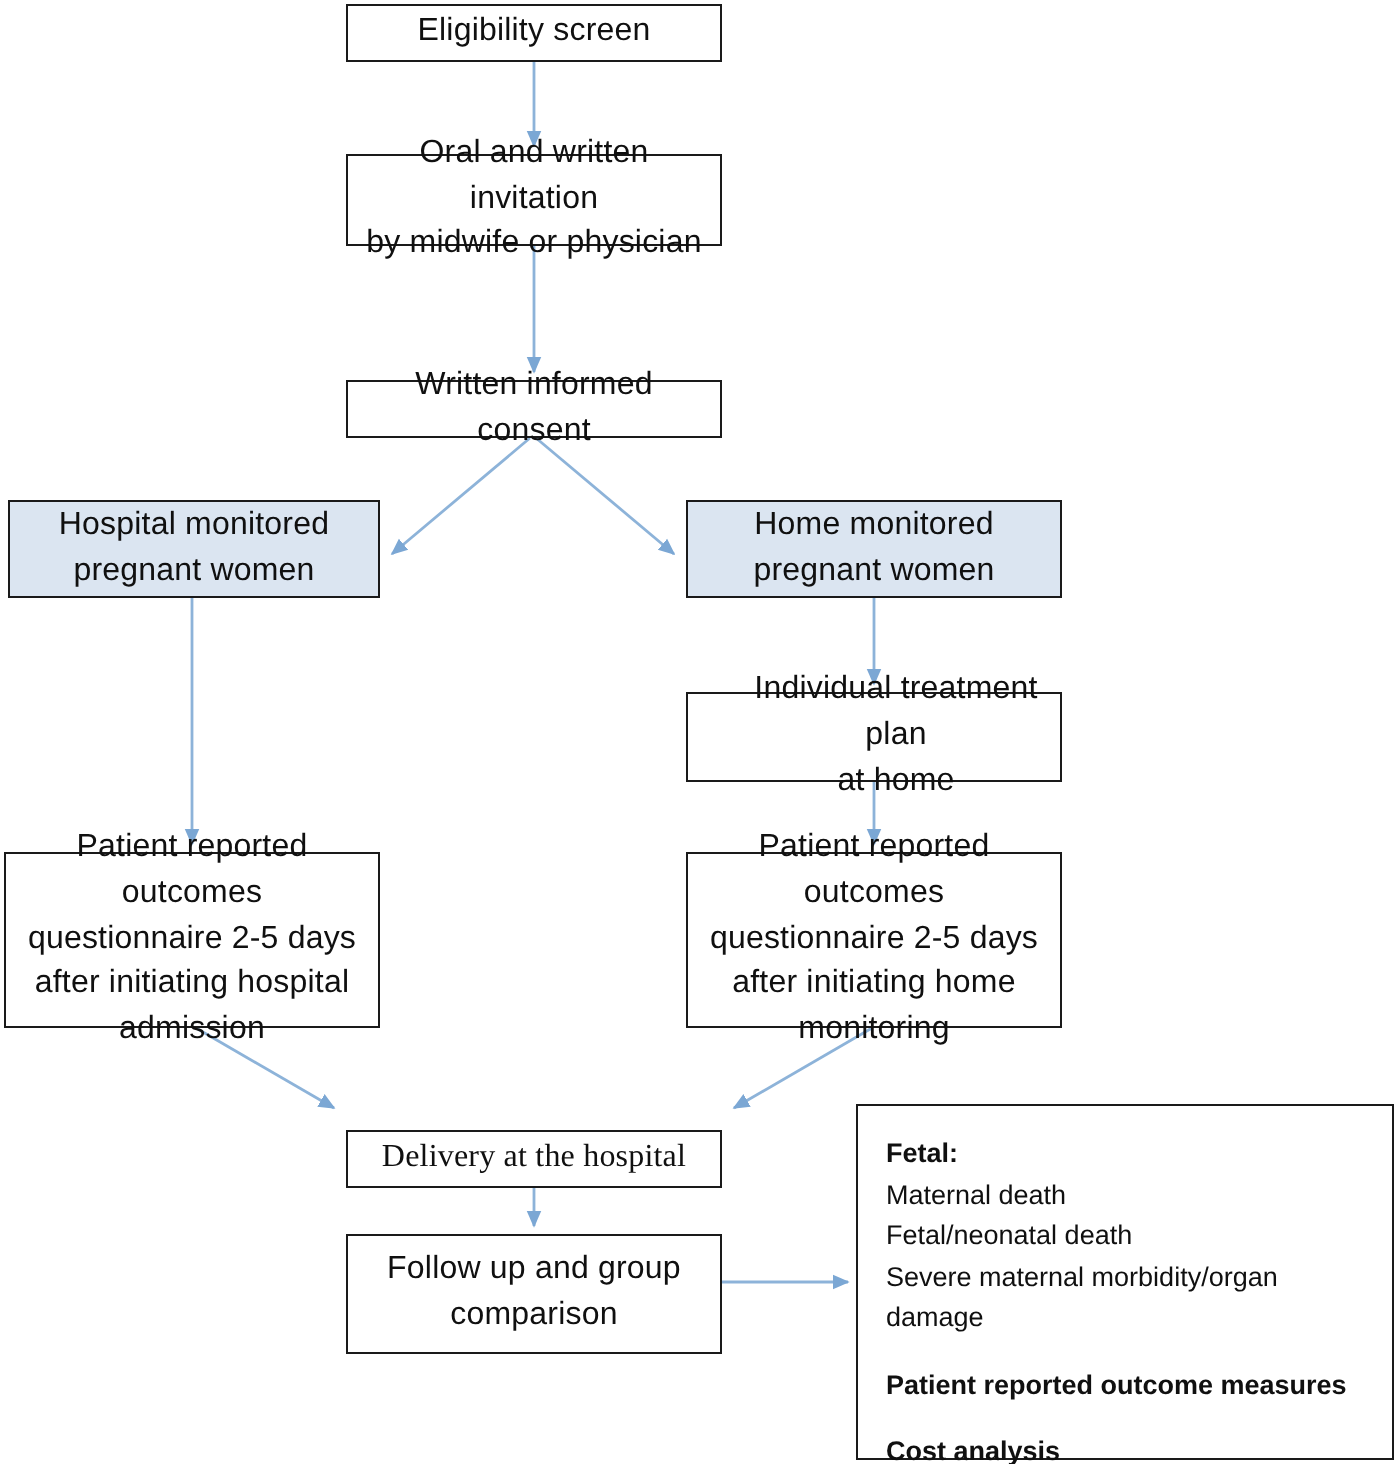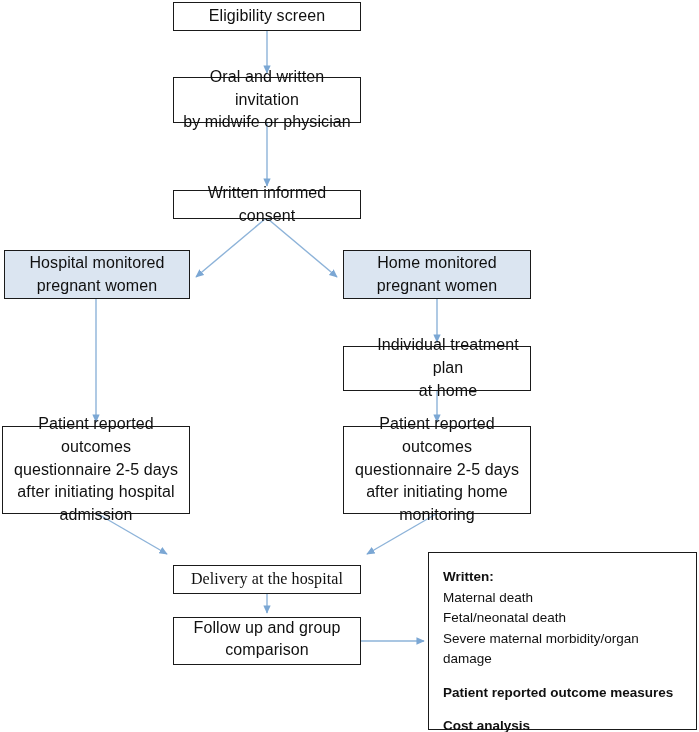--- a/index.html
+++ b/index.html
@@ -73,21 +73,21 @@
   
   #n-eligibility      { left: 173px; top: 2px;   width: 188px; height: 29px; }
   #n-invitation       { left: 173px; top: 77px;  width: 188px; height: 46px; justify-content: flex-end; }
   #n-consent          { left: 173px; top: 190px; width: 188px; height: 29px; }
   #n-hospital         { left: 4px;   top: 250px; width: 186px; height: 49px; }
   #n-home             { left: 343px; top: 250px; width: 188px; height: 49px; }
   #n-treatmentplan    { left: 343px; top: 346px; width: 188px; height: 45px; padding-left: 28px; }
   #n-pro-hospital     { left: 2px;   top: 426px; width: 188px; height: 88px; }
   #n-pro-home         { left: 343px; top: 426px; width: 188px; height: 88px; }
   #n-delivery         { left: 173px; top: 565px; width: 188px; height: 29px; font-family: Liberation Serif, serif; }
-  #n-followup         { left: 173px; top: 617px; width: 188px; height: 48px; align-items: flex-end; }
+  #n-followup         { left: 173px; top: 617px; width: 188px; height: 60px; }
   #n-outcomes-panel   { left: 428px; top: 552px; width: 269px; height: 178px; }
 </style>
 </head>
 <body>
 
 <div id="canvas">
 
   <svg class="connectors" viewBox="0 0 699 732" xmlns="http://www.w3.org/2000/svg">
     <defs>
       <marker id="arrowhead" markerWidth="7" markerHeight="7" refX="5.4" refY="3" orient="auto" markerUnits="strokeWidth">
@@ -163,21 +163,21 @@
   <div class="node" id="n-delivery">
     <span class="lbl">Delivery at the hospital</span>
   </div>
 
   <div class="node" id="n-followup">
     <span class="lbl">Follow up and group
 comparison</span>
   </div>
 
   <div class="panel" id="n-outcomes-panel">
-    <span class="hdr">Written:</span>
+    <span class="hdr">Fetal:</span>
     <span class="line">Maternal death</span>
     <span class="line">Fetal/neonatal death</span>
     <span class="line">Severe maternal morbidity/organ</span>
     <span class="line">damage</span>
     <span class="gap"></span>
     <span class="hdr">Patient reported outcome measures</span>
     <span class="gap"></span>
     <span class="hdr">Cost analysis</span>
   </div>
 

